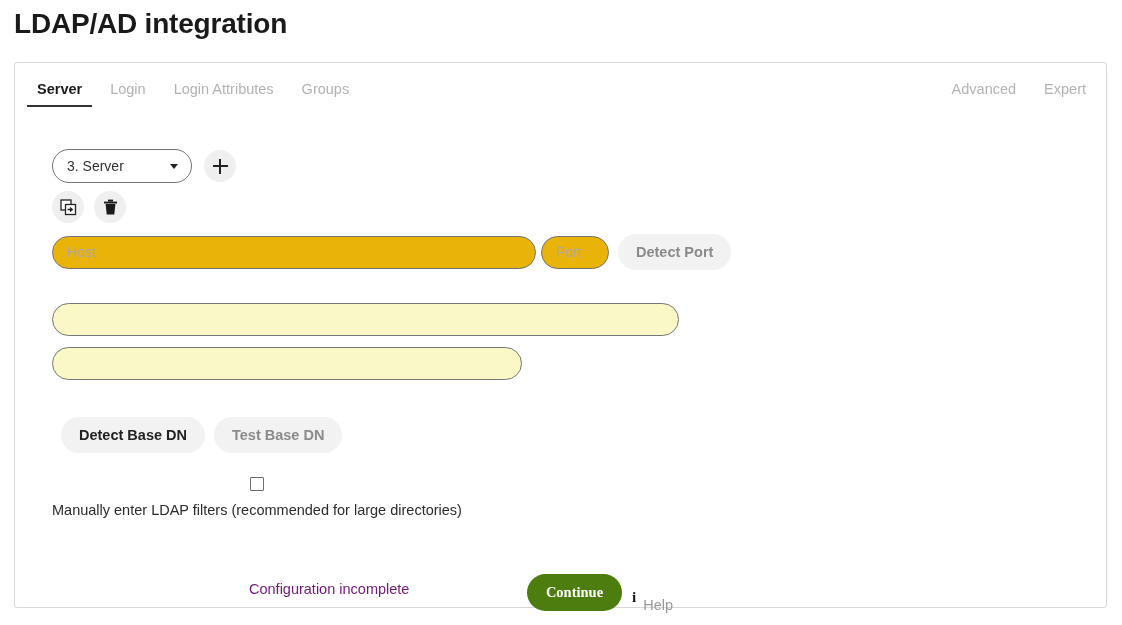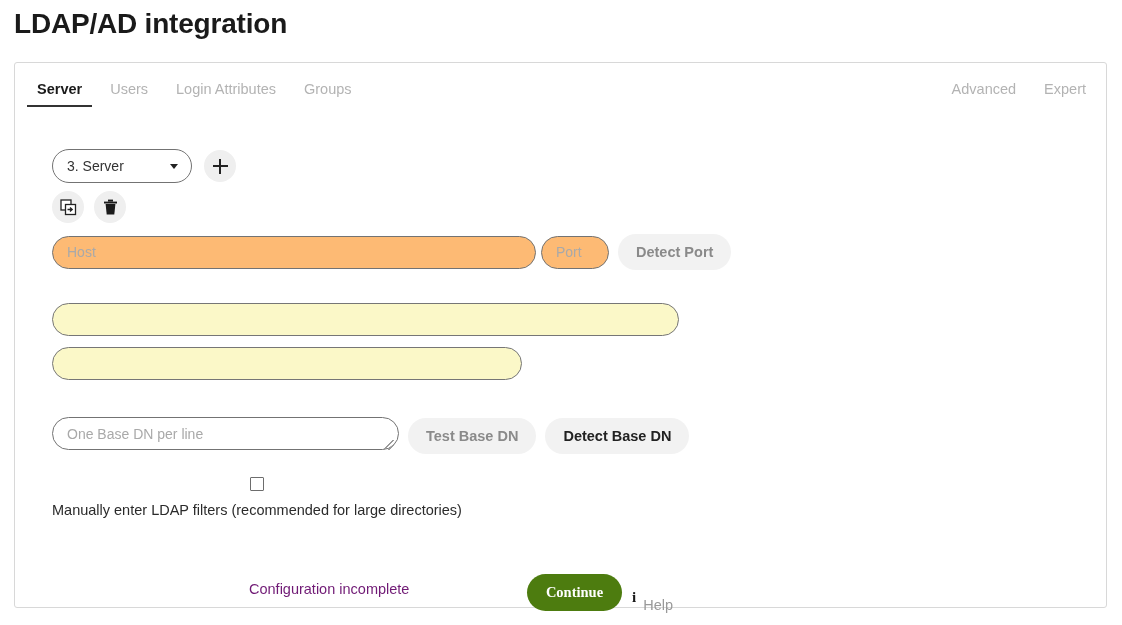--- a/index.html
+++ b/index.html
@@ -179,21 +179,21 @@
     left: 37px;
     top: 113px;
     display: flex;
     align-items: center;
   }
   .input-pill {
     box-sizing: border-box;
     height: 33px;
     border: 1px solid #737373;
     border-radius: 17px;
-    background: #fdba74;
+    background: #eab308;
     padding: 0 14px;
     font-size: 14px;
     color: #333333;
     font-family: "Liberation Sans", sans-serif;
     outline: none;
   }
   .input-pill::placeholder { color: #a9a9a9; }
   .input-host { width: 484px; }
   .input-port { width: 68px; margin-left: 5px; }
 
@@ -367,21 +367,21 @@
 
 <div class="page">
 
   <div class="page-title">LDAP/AD integration</div>
 
   <div class="card">
 
     <div class="tabbar">
       <div class="tabs-left">
         <div class="tab active">Server</div>
-        <div class="tab">Users</div>
+        <div class="tab">Login</div>
         <div class="tab">Login Attributes</div>
         <div class="tab">Groups</div>
       </div>
       <div class="tabs-right">
         <div class="tab">Advanced</div>
         <div class="tab">Expert</div>
       </div>
     </div>
 
     <div class="card-body">
@@ -421,26 +421,22 @@
 
       <div class="row-cred1">
         <input class="input-yellow input-user" type="text" style="">
       </div>
 
       <div class="row-cred2">
         <input class="input-yellow input-pass" type="password" style="">
       </div>
 
       <div class="row-basedn">
-        <span class="ta-wrap">
-          <textarea class="textarea-basedn" placeholder="One Base DN per line" style=""></textarea>
-          <span class="resize-grip"></span>
-        </span>
+        <button class="btn-pill btn-detect-basedn enabled">Detect Base DN</button>
         <button class="btn-pill btn-test-basedn">Test Base DN</button>
-        <button class="btn-pill btn-detect-basedn enabled">Detect Base DN</button>
       </div>
 
       <div class="row-check">
         <span class="cbox"></span>
         <span class="check-label">Manually enter LDAP filters (recommended for large directories)</span>
       </div>
 
       <div class="footer">
         <div class="status-text">Configuration incomplete</div>
         <button class="btn-continue">Continue</button>

